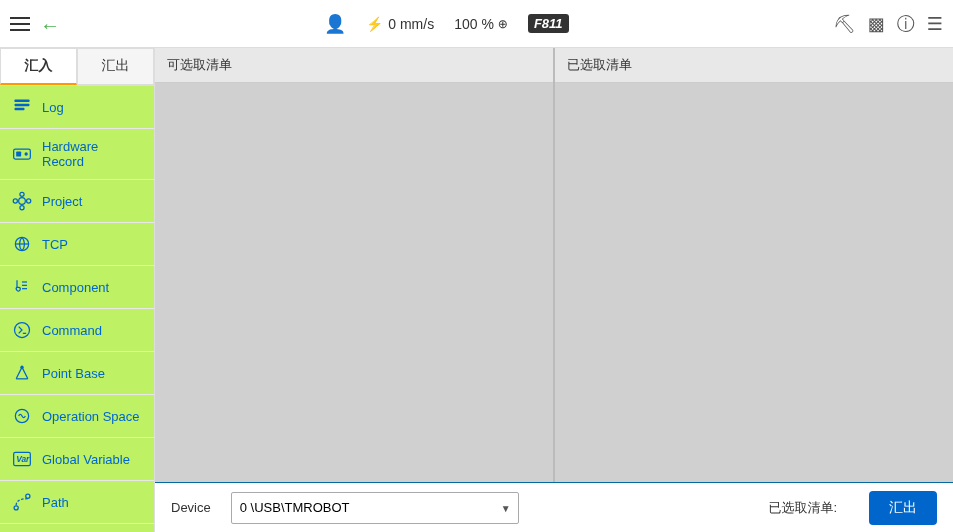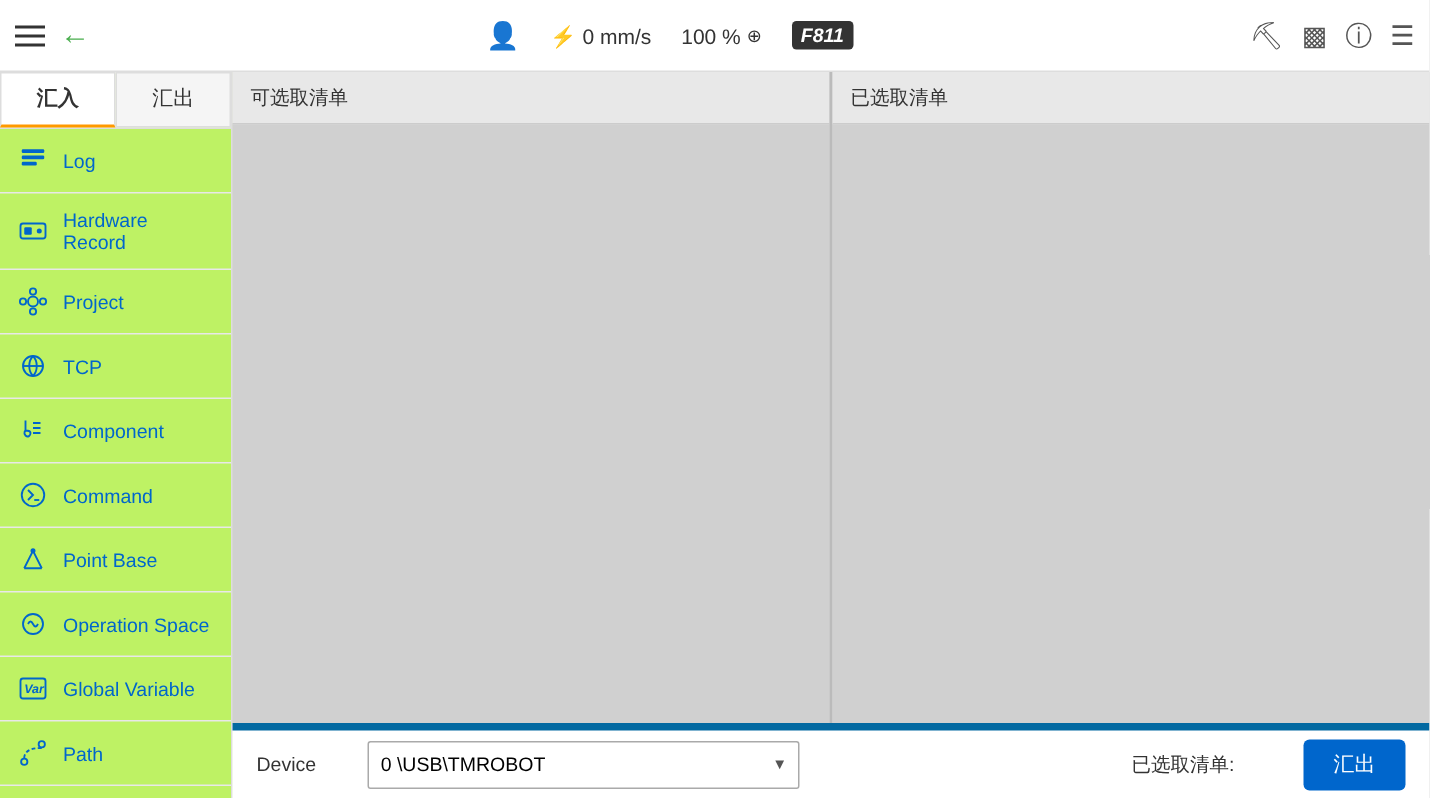--- a/index.html
+++ b/index.html
@@ -118,25 +118,25 @@
 
     .list-body {
       flex: 1;
       background: #d0d0d0;
     }
 
     
     .bottom-bar {
       height: 50px;
       background: #ffffff;
-      border-top: 5px solid #0369a1;
+      border-top: 1px solid #0369a1;
       display: flex;
       align-items: center;
       padding: 0 16px;
-      gap: 34px;
+      gap: 20px;
     }
     .bottom-label { font-size: 13px; color: #333; }
     .device-select {
       width: 288px;
       height: 32px;
       border: 1px solid #aaa;
       background: #fff;
       font-size: 13px;
       padding: 0 8px;
       appearance: none;

